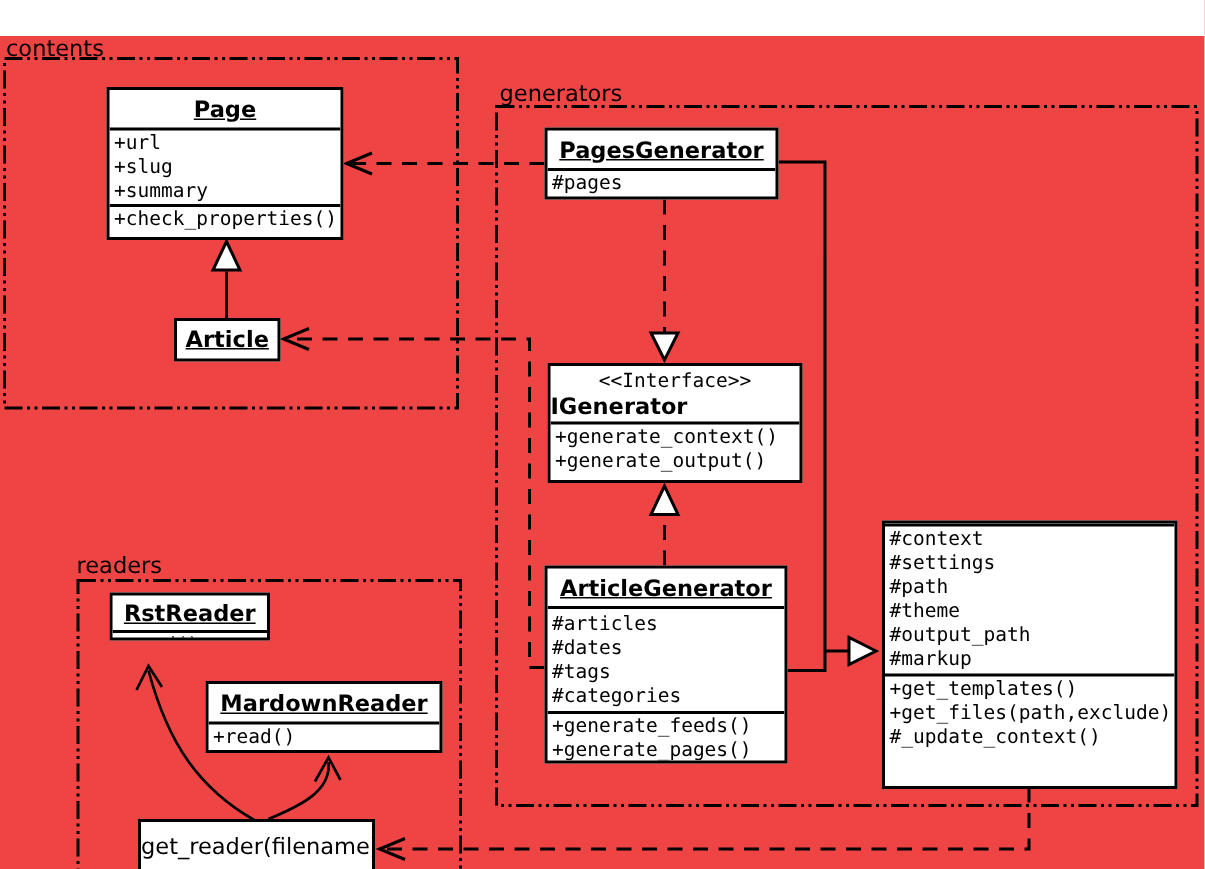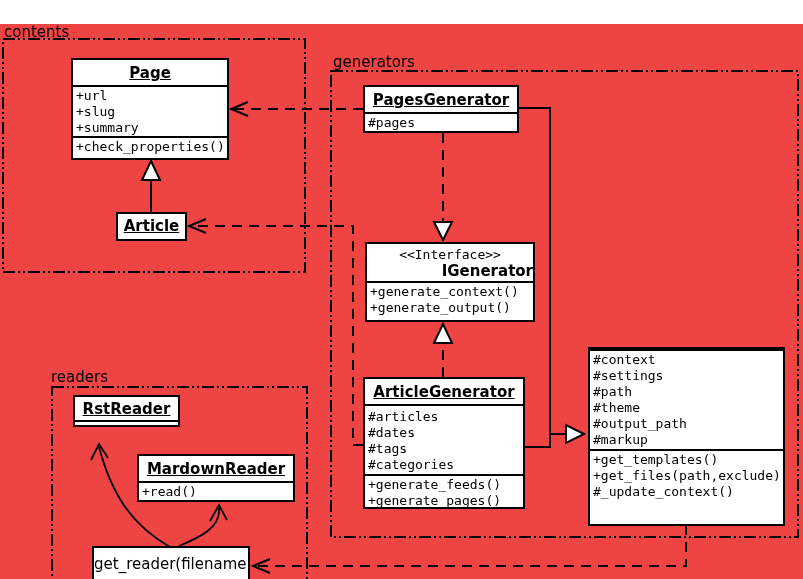--- a/index.html
+++ b/index.html
@@ -19,21 +19,21 @@
 
   .uml-class { position:absolute; z-index:3; background:#ffffff; border:2px solid #000; overflow:hidden; }
   .cls-title { font-family:"DejaVu Sans", sans-serif; font-weight:bold; font-size:15px;
                text-align:center; padding:4px 2px 3px; white-space:nowrap;text-decoration:underline; }
   .cls-sec   { border-top:2px solid #000; }
   .members   { font-family:"DejaVu Sans Mono", monospace; font-size:13px; line-height:16px;
                padding:1px 3px 2px; white-space:nowrap; }
   .stereotype{ font-family:"DejaVu Sans Mono", monospace; font-size:13px; line-height:15px;
                text-align:center; padding-top:3px; }
   .iface-name{ font-family:"DejaVu Sans", sans-serif; font-weight:bold; font-size:15px;
-               line-height:19px; text-align:right; }
+               line-height:19px; text-align:left; }
   .plain-label{ font-family:"DejaVu Sans", sans-serif; font-size:15px; text-align:center;
                line-height:33px; white-space:nowrap; }
 </style>
 </head>
 <body>
 
 <div id="canvas">
 
   <svg id="wires" width="803" height="579" viewBox="0 0 803 579">
 

